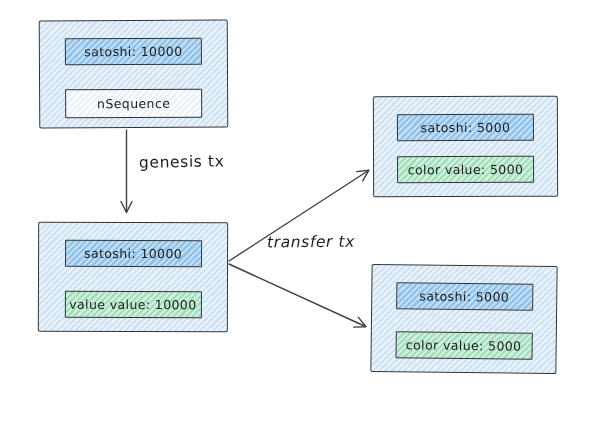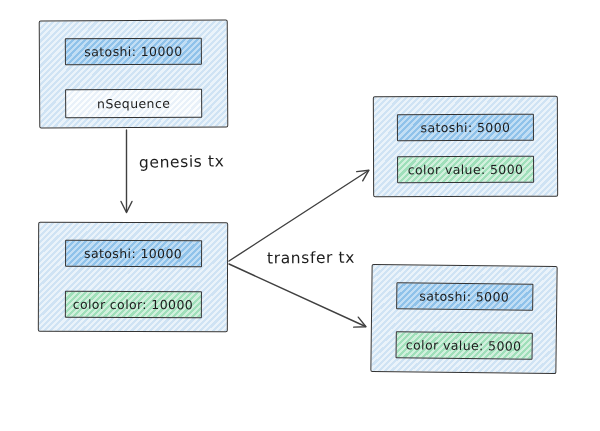--- a/index.html
+++ b/index.html
@@ -89,21 +89,21 @@
     );
   }
   .edge-label {
     position: absolute;
     font-size: 15.5px;
     letter-spacing: 0.6px;
     white-space: nowrap;
     color: var(--text, #1d1d1d);
   }
   .label-genesis  { left: 139px; top: 153px; transform: rotate(-1deg); }
-  .label-transfer { left: 267px; top: 249px; transform: rotate(-0.5deg); }
+  .label-transfer { left: 267px; top: 233px; transform: rotate(-0.5deg); font-style: italic; }
 </style>
 </head>
 <body>
 
 <div class="canvas">
 
   <svg class="edges-layer" viewBox="0 0 600 431" xmlns="http://www.w3.org/2000/svg">
     <defs>
       <marker id="arrowhead" viewBox="-13 -7 15 14" refX="-0.5" refY="0" markerWidth="15" markerHeight="14" orient="auto" markerUnits="userSpaceOnUse">
         <path d="M -11 -5.5 L 0 0 L -11 5.5" fill="none" stroke="#404040" stroke-width="1.4" stroke-linecap="round" stroke-linejoin="round"></path>
@@ -114,21 +114,21 @@
     <path d="M 229 264 L 365.5 326.5" fill="none" stroke="#404040" stroke-width="1.4" stroke-linecap="round" marker-end="url(#arrowhead)"></path>
   </svg>
 
   <div class="node node-genesis-input">
     <div class="field field-satoshi">satoshi: 10000</div>
     <div class="field field-nsequence">nSequence</div>
   </div>
 
   <div class="node node-genesis-output">
     <div class="field field-satoshi">satoshi: 10000</div>
-    <div class="field field-color">color color: 10000</div>
+    <div class="field field-color">value value: 10000</div>
   </div>
 
   <div class="node node-transfer-top">
     <div class="field field-satoshi">satoshi: 5000</div>
     <div class="field field-color">color value: 5000</div>
   </div>
 
   <div class="node node-transfer-bottom">
     <div class="field field-satoshi">satoshi: 5000</div>
     <div class="field field-color">color value: 5000</div>

